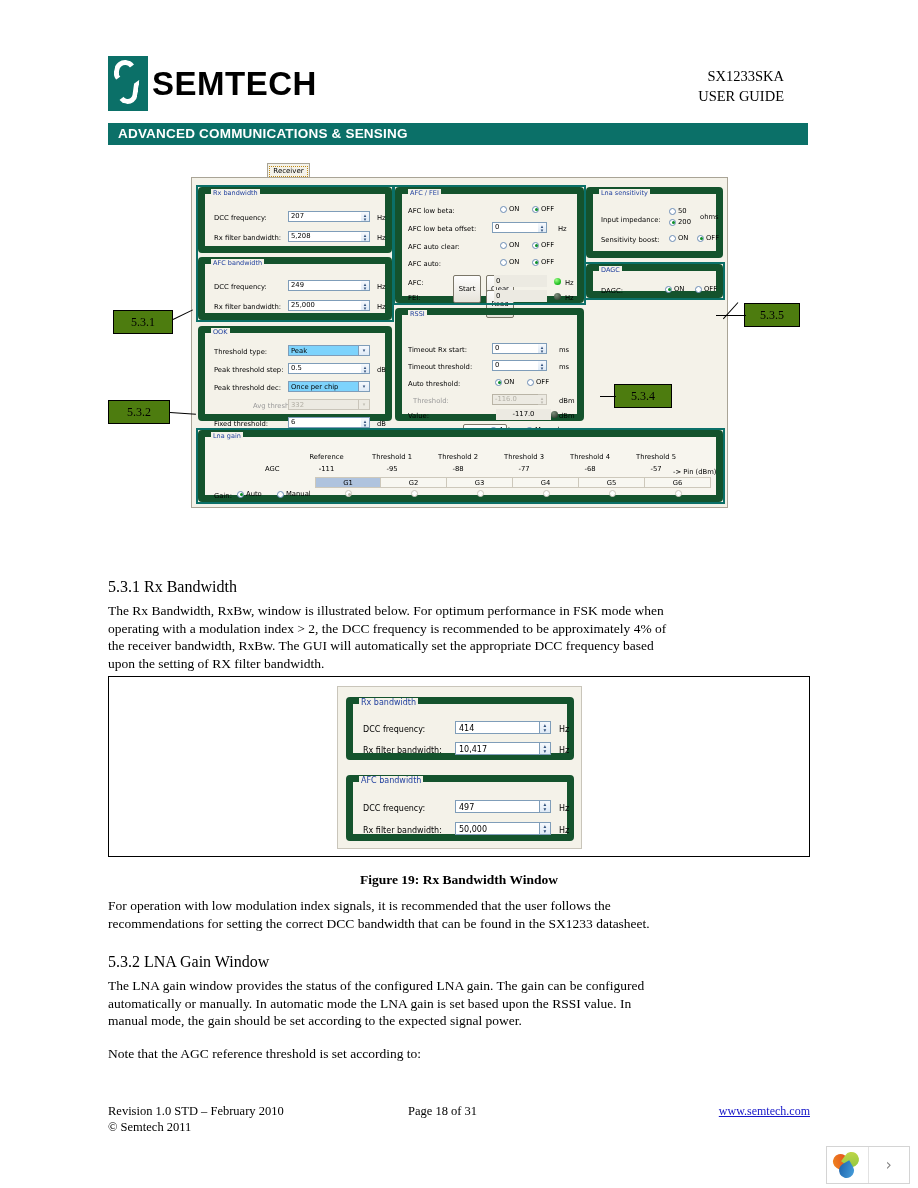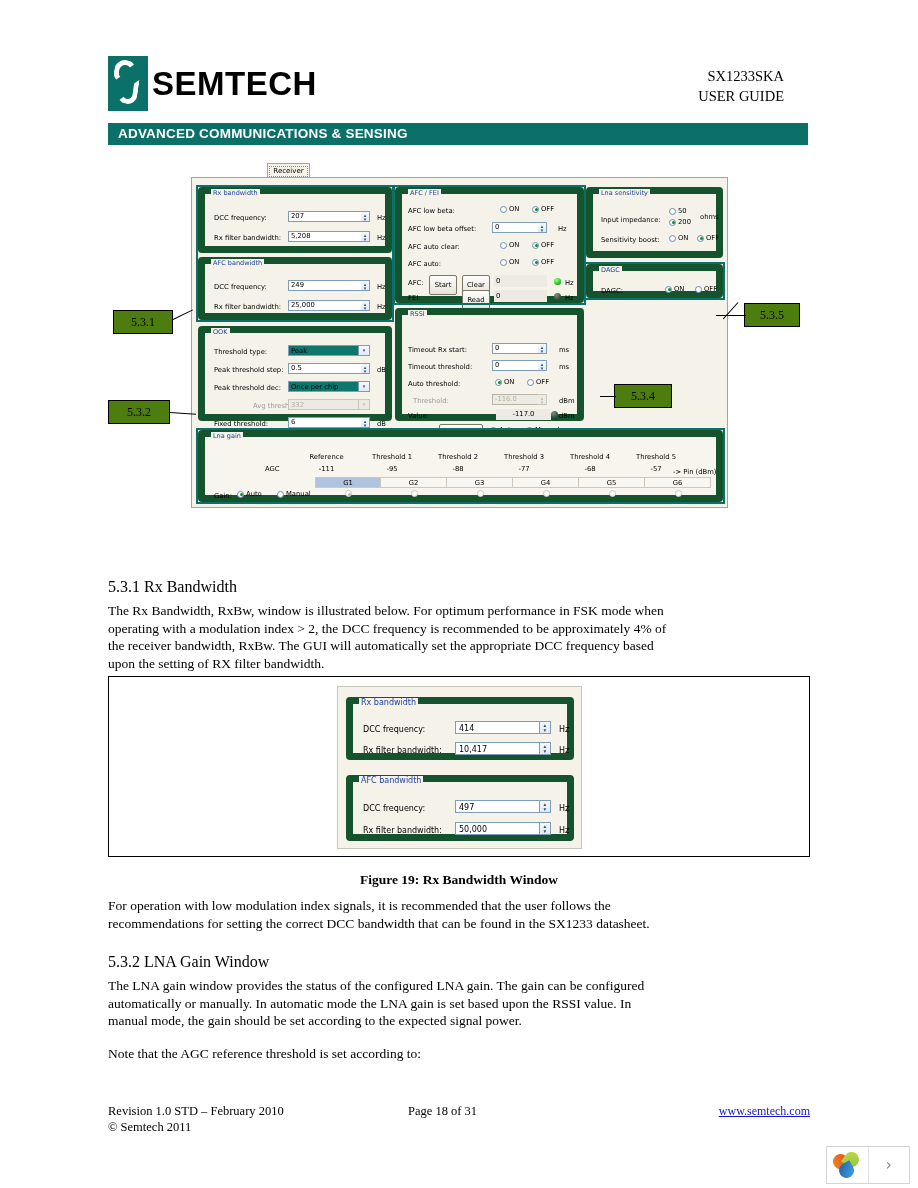--- a/index.html
+++ b/index.html
@@ -81,39 +81,39 @@
     position:absolute; width:9px; top:0px; height:11px;
     background:linear-gradient(#f6f9fd,#dfeaf6); border:1px solid #7f9db9; border-left:none;
     display:flex; flex-direction:column; align-items:center; justify-content:center;
     font-size:5px; color:#31507c; line-height:4px;
   }
   .spin.ro { background:#eceae2; border-color:#c9c5ba; color:#bdbab1; }
   .unit { position:absolute; font-size:6.8px; }
   .btn {
     position:absolute; background:linear-gradient(#fdfdfd,#e6e3da);
     border:1px solid #7a7668; border-radius:2px; font-size:6.8px;
-    display:flex; align-items:center; justify-content:center; height:20px; color:#000;
+    display:flex; align-items:center; justify-content:center; height:28px; color:#000;margin-left:24px;
   }
   .radio { position:absolute; display:flex; align-items:center; font-size:6.8px; white-space:nowrap; }
   .radio .dot {
     width:7px; height:7px; border-radius:50%; border:1px solid #6b8cb5;
     background:#fff; margin-right:2px; position:relative; flex:none;
   }
   .radio.on .dot::after {
     content:""; position:absolute; left:1.5px; top:1.5px; width:3px; height:3px;
     border-radius:50%; background:#0b8f27;
   }
   .radio.dim { color:#a9a49a; }
   .radio.dim .dot { border-color:#c9c5ba; }
   .radio.dim.on .dot::after { background:#b9b4a6; }
   .led { position:absolute; width:7px; height:7px; border-radius:50%; }
   .led.on { background:radial-gradient(circle at 35% 30%, #9dff85, #18b81b 70%, #0c7a12); }
   .led.off { background:radial-gradient(circle at 35% 30%, #7b8f7b, #3c4a3c 70%, #253025); }
   .combo {
-    position:absolute; background:#0f766e; border:1px solid #7f9db9;
+    position:absolute; background:#7dd3fc; border:1px solid #7f9db9;
     height:11px; font-size:6.8px; padding:0 2px; line-height:11px; color:#000;
   }
   .combo .arr {
     position:absolute; right:0; top:0; width:11px; height:9px;
     background:linear-gradient(#f6f9fd,#dfeaf6); border-left:1px solid #7f9db9;
     color:#31507c; font-size:5px; text-align:center; line-height:9px;
   }
   .combo.ro { background:#eceae2; border-color:#c9c5ba; color:#b3b0a6; }
   .combo.ro .arr { background:#eceae2; border-left-color:#c9c5ba; color:#c2bfb5; }
 

